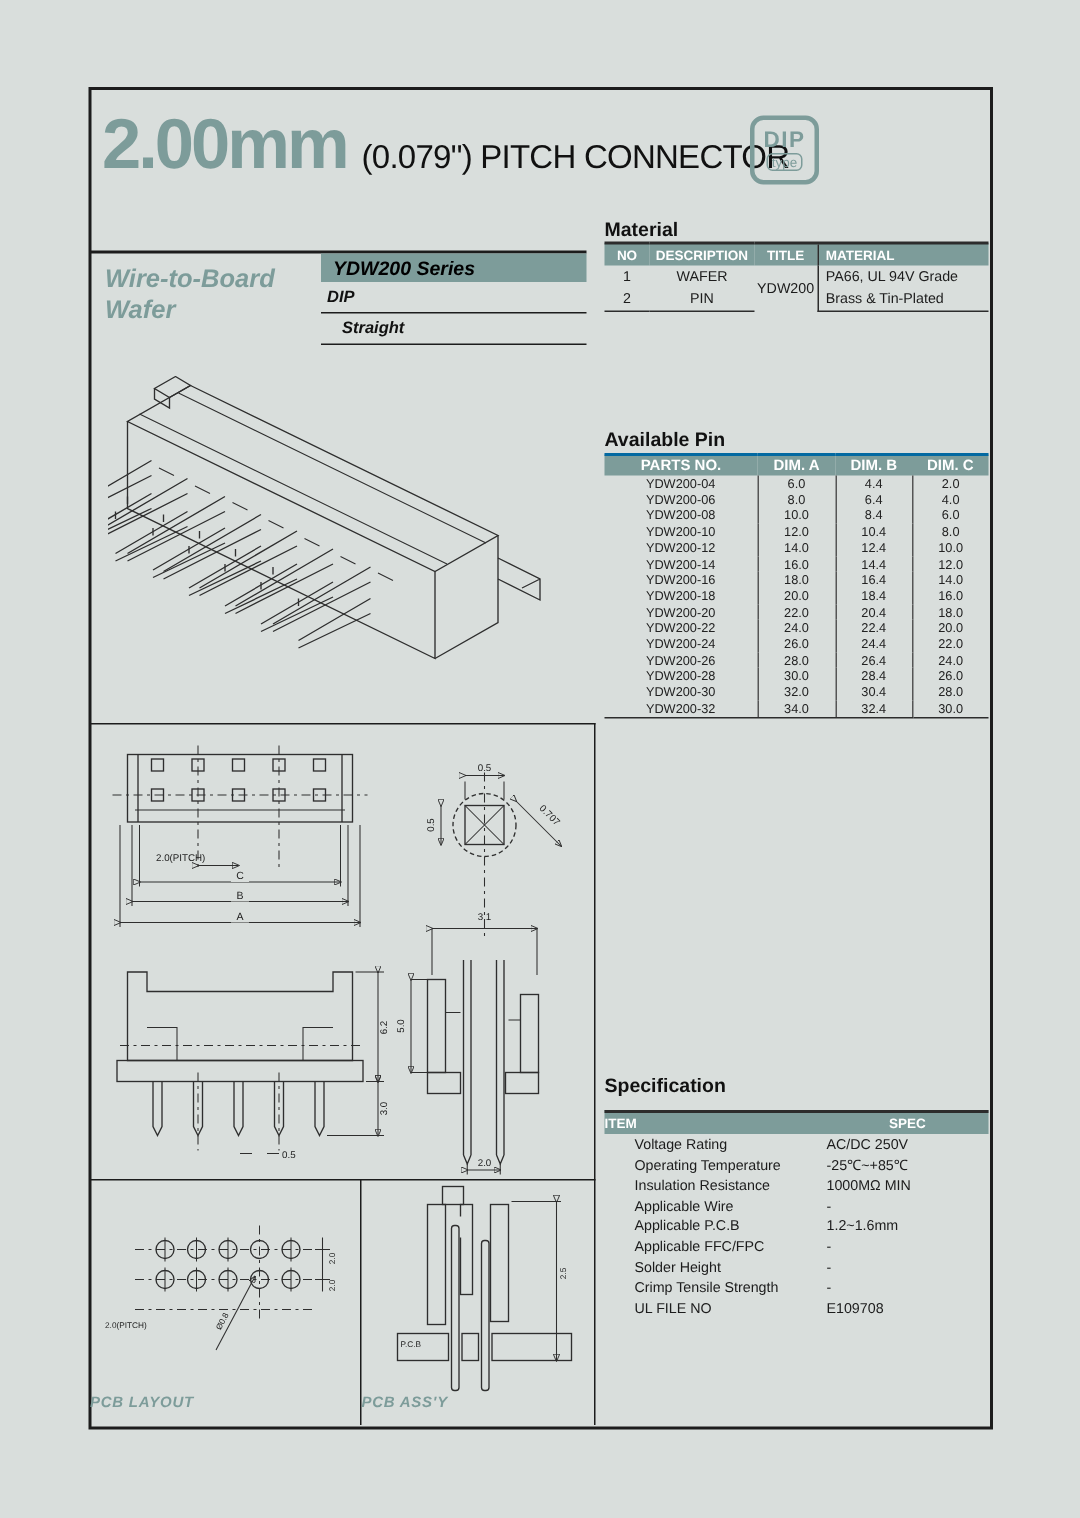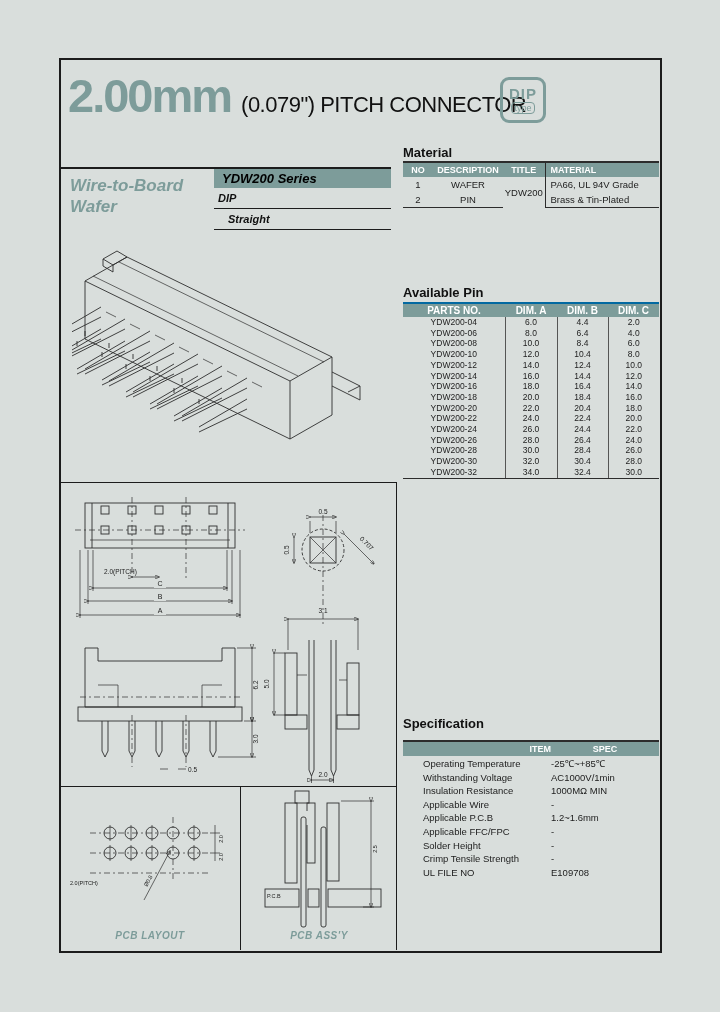--- a/index.html
+++ b/index.html
@@ -39,29 +39,29 @@
   
   .ap-table{left:403px;top:302px;width:256px;border-collapse:collapse;table-layout:fixed;font-size:8.5px;}
   .ap-table th{background:#7d9c9a;color:#fff;font-size:10px;font-weight:bold;height:13px;border-top:2px solid #0369a1;padding:0;}
   .ap-table td{text-align:center;height:10.7px;line-height:10.7px;padding:0;color:#222;}
   .ap-table td + td{border-left:1px solid #555;}
   .ap-table tbody tr:last-child td{border-bottom:1.2px solid #2c2c2c;}
 
   
   .spec-header{left:403px;top:740px;width:256px;height:14px;background:#7d9c9a;border-top:2px solid #2c2c2c;
                display:flex;color:#fff;font-size:9px;font-weight:bold;line-height:14px;}
-  .spec-header .h-item{width:148px;text-align:right;}
+  .spec-header .h-item{width:148px;text-align:left;}
   .spec-header .h-spec{flex:1;text-align:center;}
   .spec-rows{left:403px;top:757px;width:256px;font-size:9.5px;}
   .spec-row{display:flex;height:13.6px;line-height:13.6px;}
   .spec-row .item{width:148px;padding-left:20px;box-sizing:border-box;}
   .spec-row .val{flex:1;}
 
   
-  .caption{font-size:10px;font-weight:bold;font-style:italic;color:#7d9c9a;text-align:center;letter-spacing:0.5px;}
+  .caption{font-size:10px;font-weight:bold;font-style:italic;color:#7d9c9a;letter-spacing:0.5px;}
 
   svg{display:block;}
   svg line,svg path,svg rect,svg circle,svg polyline{stroke:#2e2e2e;fill:none;stroke-width:0.9;}
   svg .dash{stroke-dasharray:6 3 2 3;}
   svg .dash2{stroke-dasharray:3 2;}
   svg text{fill:#1c1c1c;font-family:"Liberation Sans",sans-serif;stroke:none;}
   svg .lblbg{fill:#d9dedc;stroke:none;}
   svg .dim{stroke-width:0.7;}
 </style>
 </head>
@@ -247,32 +247,32 @@
       </tbody>
   </table>
 
   <div class="abs sec-title" style="left:403px;top:716px;">Specification</div>
   <div class="abs spec-header">
     <span class="h-item">ITEM</span>
     <span class="h-spec">SPEC</span>
   </div>
   <div class="abs spec-rows">
 
+      <div class="spec-row">
+        <span class="item">Voltage Rating</span>
+        <span class="val">AC/DC 250V</span>
+      </div>
 
 
       <div class="spec-row">
         <span class="item">Operating Temperature</span>
         <span class="val">-25℃~+85℃</span>
       </div>
 
 
-      <div class="spec-row">
-        <span class="item">Withstanding Voltage</span>
-        <span class="val">AC1000V/1min</span>
-      </div>
 
       <div class="spec-row">
         <span class="item">Insulation Resistance</span>
         <span class="val">1000MΩ MIN</span>
       </div>
 
       <div class="spec-row">
         <span class="item">Applicable Wire</span>
         <span class="val">-</span>
       </div>

